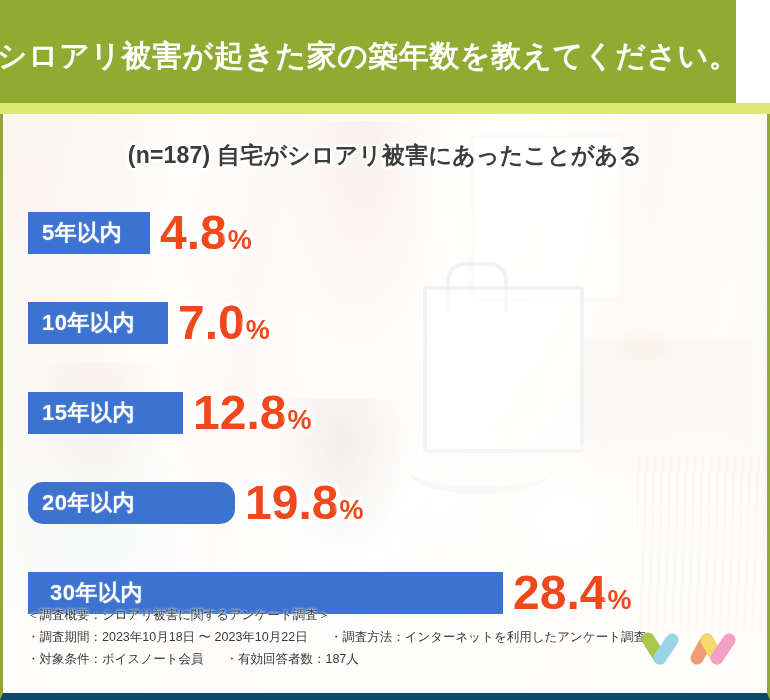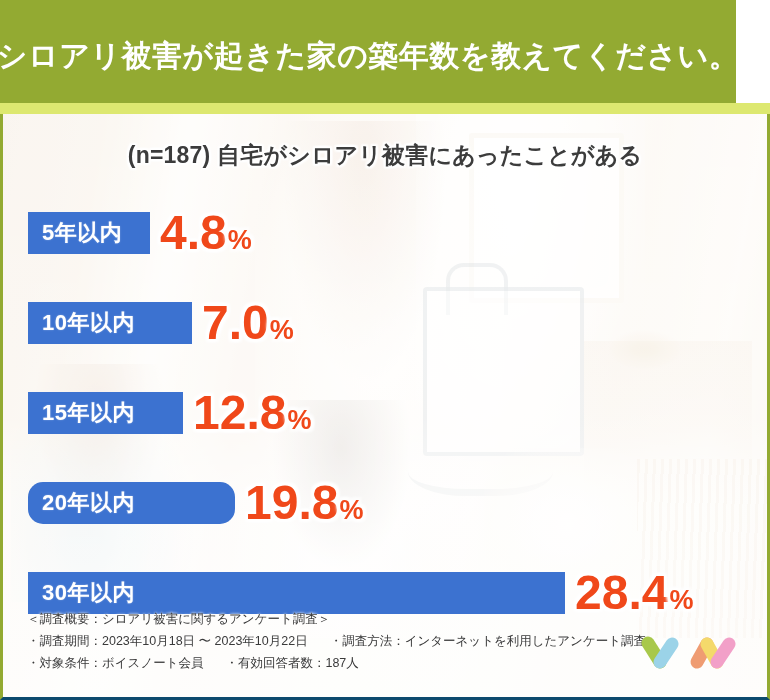--- a/index.html
+++ b/index.html
@@ -55,21 +55,21 @@
   
   .body-area {
     position: absolute;
     left: 0;
     top: 103px;
     width: 770px;
     height: 597px;
     overflow: hidden;
     border-left: 3px solid #93aa32;
     border-right: 3px solid #93aa32;
-    border-bottom: 3px solid #0c4a6e;
+    border-bottom: 7px solid #0c4a6e;
     box-sizing: border-box;
     background: #f6efe6;
   }
   .photo {
     position: absolute;
     inset: 0;
     overflow: hidden;
   }
   
   .photo .base {
@@ -352,21 +352,21 @@
         <div class="bar-row">
           <div class="bar" style="width:122px;">
             <span class="bar-label">5年以内</span>
           </div>
           <span class="bar-value">
             <span class="num">4.8</span><span class="pct">%</span>
           </span>
         </div>
 
         <div class="bar-row">
-          <div class="bar" style="width:164px;">
+          <div class="bar" style="width:140px;">
             <span class="bar-label">10年以内</span>
           </div>
           <span class="bar-value">
             <span class="num">7.0</span><span class="pct">%</span>
           </span>
         </div>
 
         <div class="bar-row">
           <div class="bar" style="width:155px;text-align:center;">
             <span class="bar-label">15年以内</span>
@@ -379,21 +379,21 @@
         <div class="bar-row">
           <div class="bar" style="width:207px;border-radius:15px;">
             <span class="bar-label">20年以内</span>
           </div>
           <span class="bar-value">
             <span class="num">19.8</span><span class="pct">%</span>
           </span>
         </div>
 
         <div class="bar-row">
-          <div class="bar" style="width:537px;">
+          <div class="bar" style="width:475px;padding-left:8px;">
             <span class="bar-label">30年以内</span>
           </div>
           <span class="bar-value">
             <span class="num">28.4</span><span class="pct">%</span>
           </span>
         </div>
 
       </div>
 
       <div class="footer">

